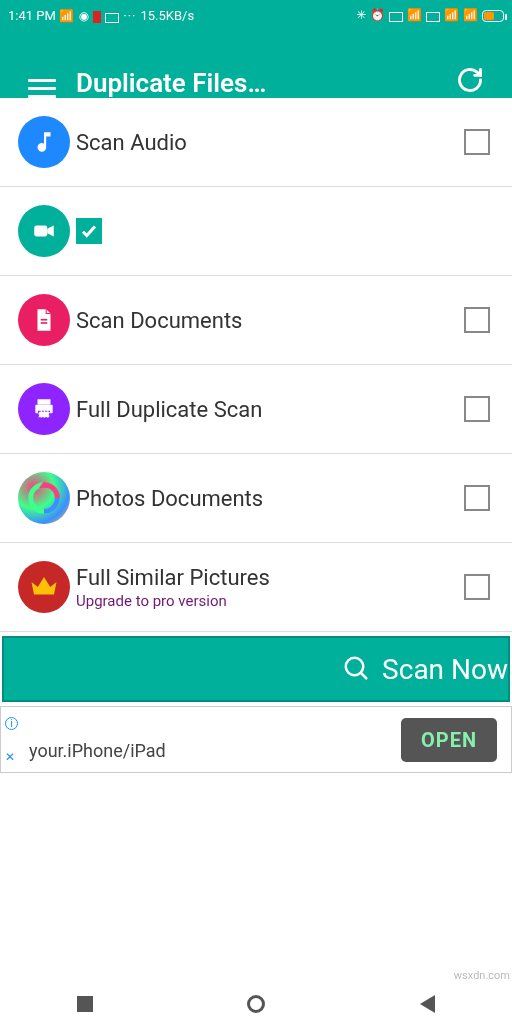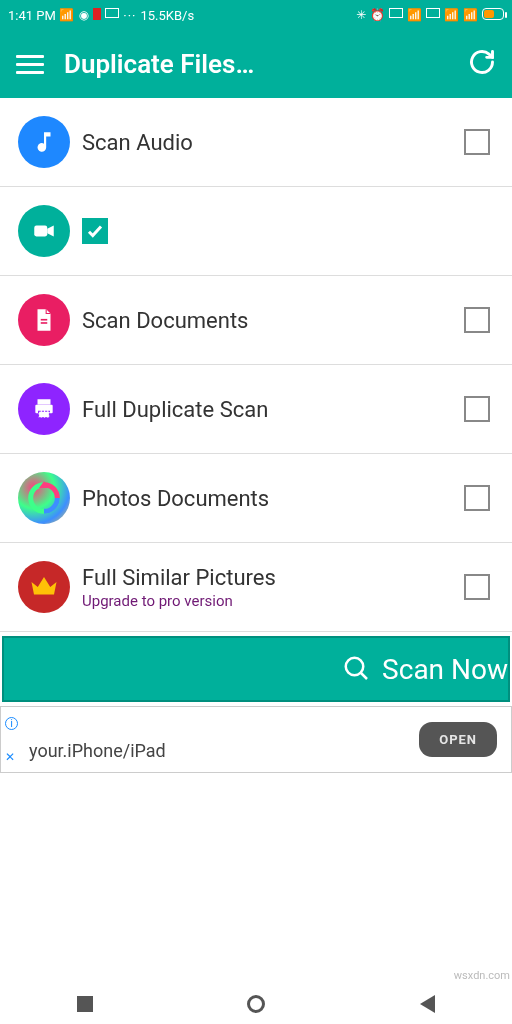--- a/index.html
+++ b/index.html
@@ -14,49 +14,49 @@
   .statusbar {
     height: 30px;
     background: #00b09b;
     color: #fff;
     display: flex;
     align-items: center;
     font-size: 13px;
     padding: 0 8px;
     justify-content: space-between;
   }
-  .statusbar .left, .statusbar .right { display: flex; align-items: flex-start; gap: 4px; }
+  .statusbar .left, .statusbar .right { display: flex; align-items: flex-end; gap: 4px; }
   .statusbar .dots { letter-spacing:1px; }
   .statusbar .batt {
     width: 22px; height: 12px; border:1.5px solid #fff; border-radius:4px; position:relative;
   }
   .statusbar .batt::after{content:"";position:absolute;right:-4px;top:3px;width:2px;height:6px;background:#fff;border-radius:1px;}
   .statusbar .batt .fill{position:absolute;left:1px;top:1px;bottom:1px;width:50%;background:#ff9800;border-radius:2px;}
   .sb-ico { font-size:12px; }
   .sb-box { width:14px;height:10px;border:1px solid #fff;font-size:6px;line-height:8px;text-align:center;}
   .appbar {
     height: 68px;
     background: #00b09b;
     color: #fff;
     display: flex;
-    align-items: center;
-    padding: 0 16px;
+    align-items: flex-end;
+    padding: 0 28px;
     gap: 20px;
   }
   .appbar .menu-icon { width:28px; display:flex; flex-direction:column; gap:5px; cursor:pointer;}
   .appbar .menu-icon span{height:3px;background:#fff;border-radius:1px;}
   .appbar .title { flex:1; font-size:26px; font-weight:600; white-space:nowrap; overflow:hidden; text-overflow:ellipsis;}
   .appbar .refresh { cursor:pointer; }
   .list { }
   .row {
     display:flex;
     align-items:center;
     padding: 18px 22px 18px 18px;
     border-bottom:1px solid #ddd;
-    gap: 12px;
+    gap: 6px;
     background:#fff;
   }
   .row .icon {
     width:52px;height:52px;border-radius:50%;
     display:flex;align-items:center;justify-content:center;
     color:#fff;flex-shrink:0;
   }
   .row .labelbox{flex:1;display:flex;flex-direction:column;}
   .row .label{font-size:22px;color:#333;}
   .row .sublabel{font-size:15px;color:#701a75;margin-top:2px;}
@@ -78,22 +78,22 @@
   .ad{
     display:flex;align-items:center;justify-content:space-between;
     border:1px solid #ccc;
     padding:10px 14px 10px 28px;
     margin-top:4px;
     background:#fff;
     position:relative;
   }
   .ad .adtext{font-size:18px;color:#444;line-height:1.25;}
   .ad .adbtn{
-    background:#555;color:#e5e5e5;font-weight:700;letter-spacing:1px;
-    padding:10px 20px;border-radius:13px;font-size:13px;cursor:pointer;
+    background:#555;color:#86efac;font-weight:700;letter-spacing:1px;
+    padding:10px 20px;border-radius:5px;font-size:20px;cursor:pointer;
   }
   .ad .adi{position:absolute;left:4px;top:10px;font-size:11px;color:#1a8cff;border:1px solid #1a8cff;border-radius:50%;width:13px;height:13px;line-height:11px;text-align:center;}
   .ad .adx{position:absolute;left:4px;bottom:8px;font-size:12px;color:#1a8cff;}
   .navbar{
     position:absolute;left:0;right:0;bottom:0;height:40px;background:#fff;
     display:flex;align-items:center;justify-content:space-around;
     border-top:0;
   }
   .nav-sq{width:16px;height:16px;background:#555;}
   .nav-ci{width:18px;height:18px;border:3px solid #555;border-radius:50%;}

